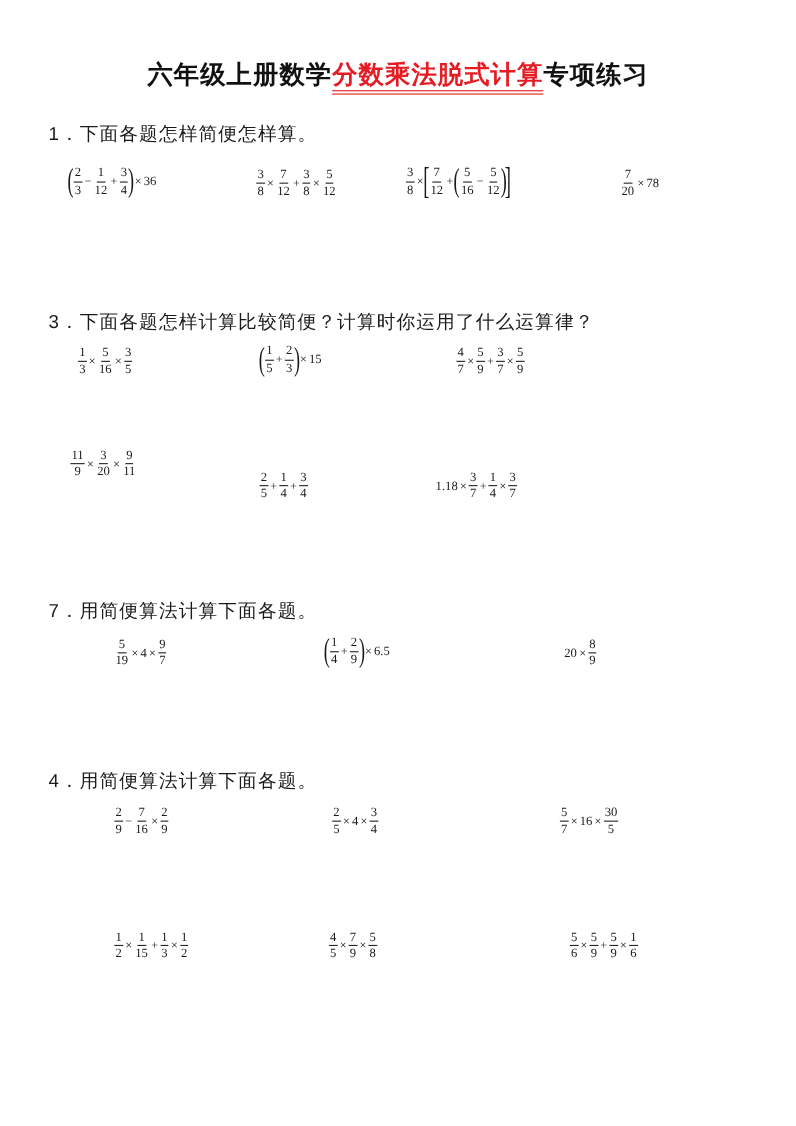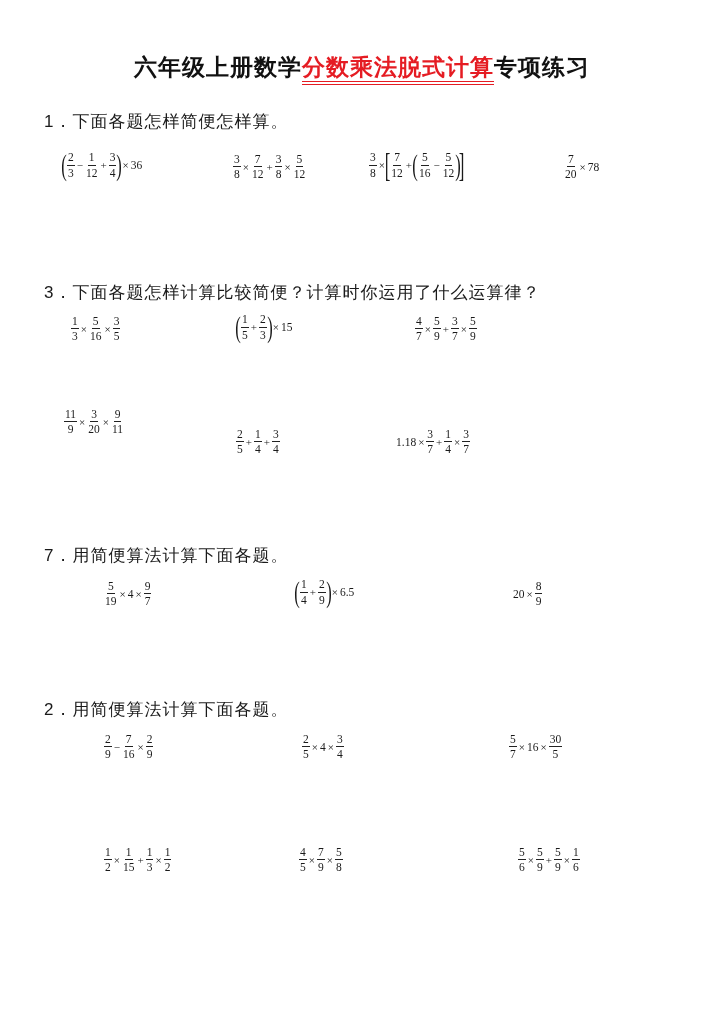--- a/index.html
+++ b/index.html
@@ -250,21 +250,21 @@
 
 <div class="expr" style="left:512px; top:580px">
   <span class="num">20</span>
     <span class="op">×</span>
   <span class="frac">
       <span class="n">8</span>
       <span class="d">9</span>
     </span>
 </div>
 
-<div class="q-heading" style="top:698px">2．用简便算法计算下面各题。</div>
+<div class="q-heading" style="top:698px">4．用简便算法计算下面各题。</div>
 
 <div class="expr" style="left:103px; top:733px">
   <span class="frac">
       <span class="n">2</span>
       <span class="d">9</span>
     </span>
   <span class="op">−</span>
   <span class="frac">
       <span class="n">7</span>
       <span class="d">16</span>

